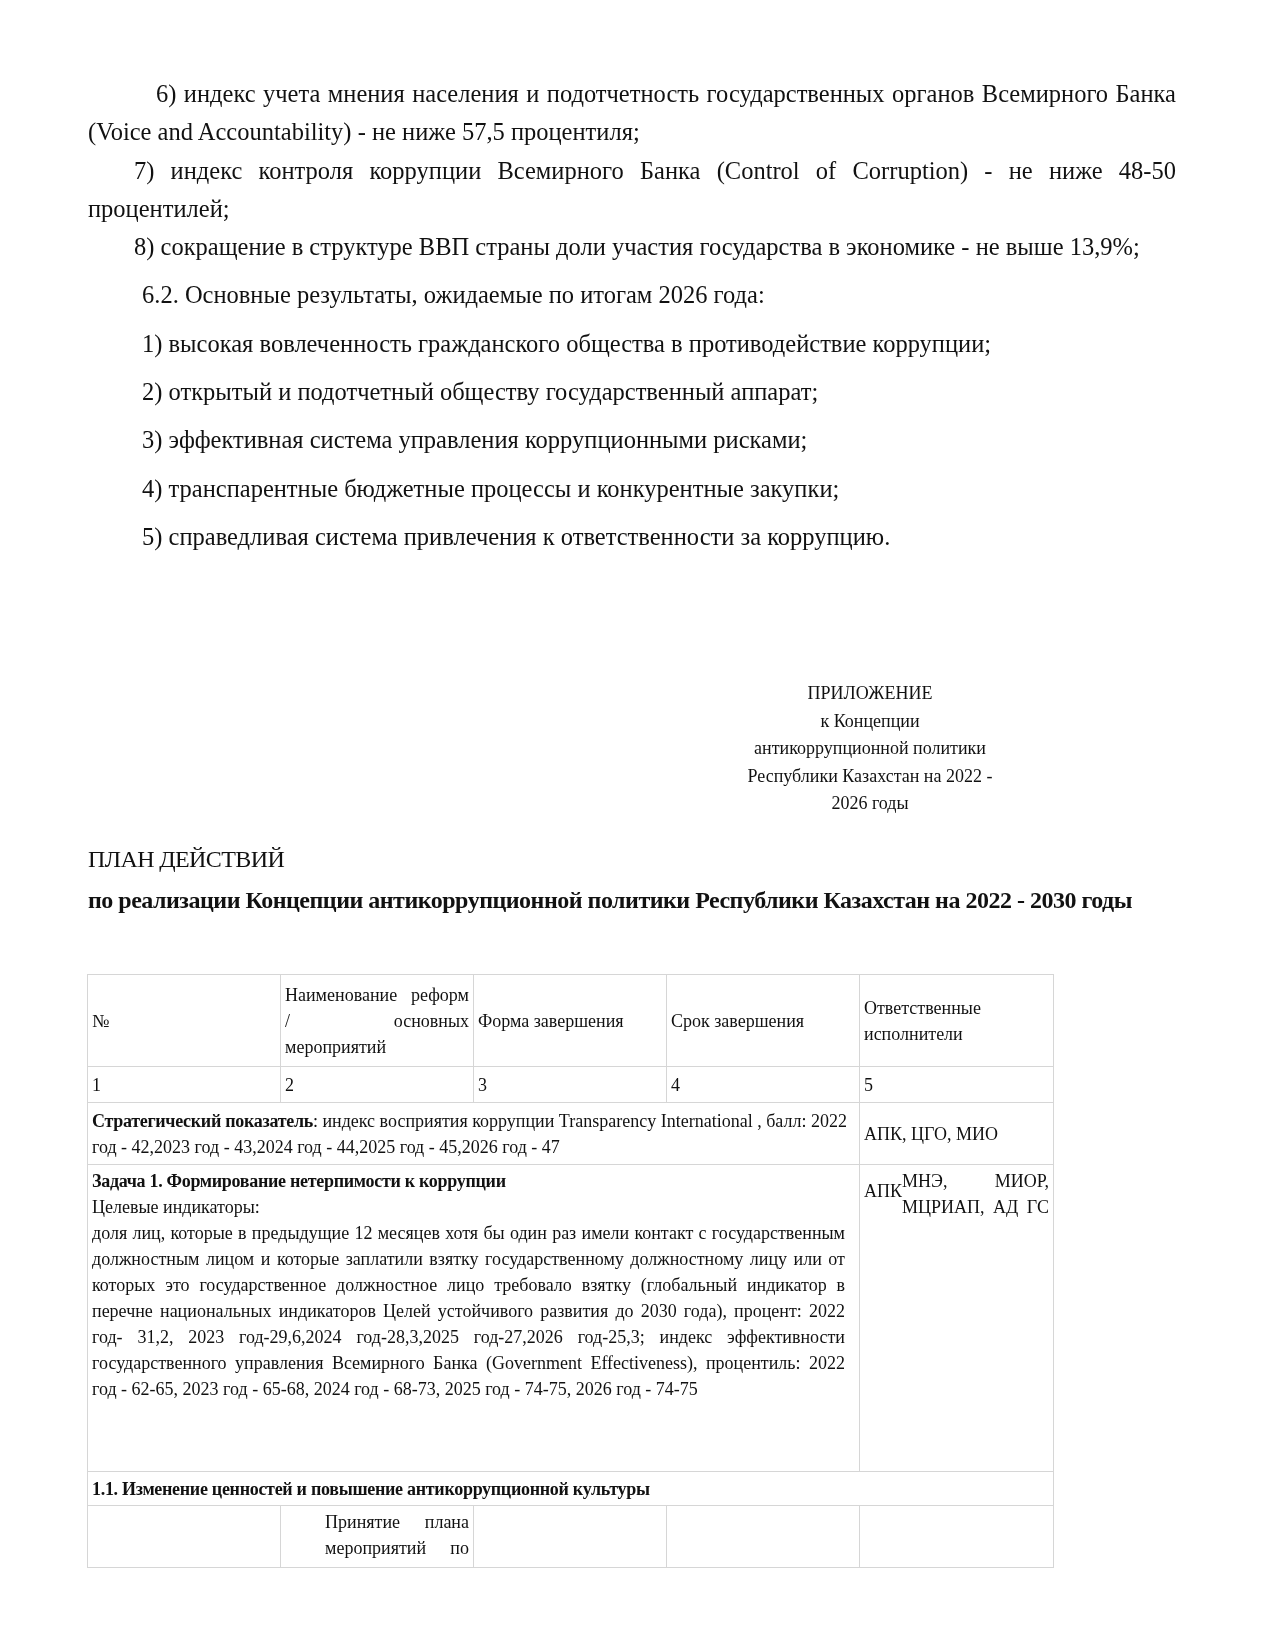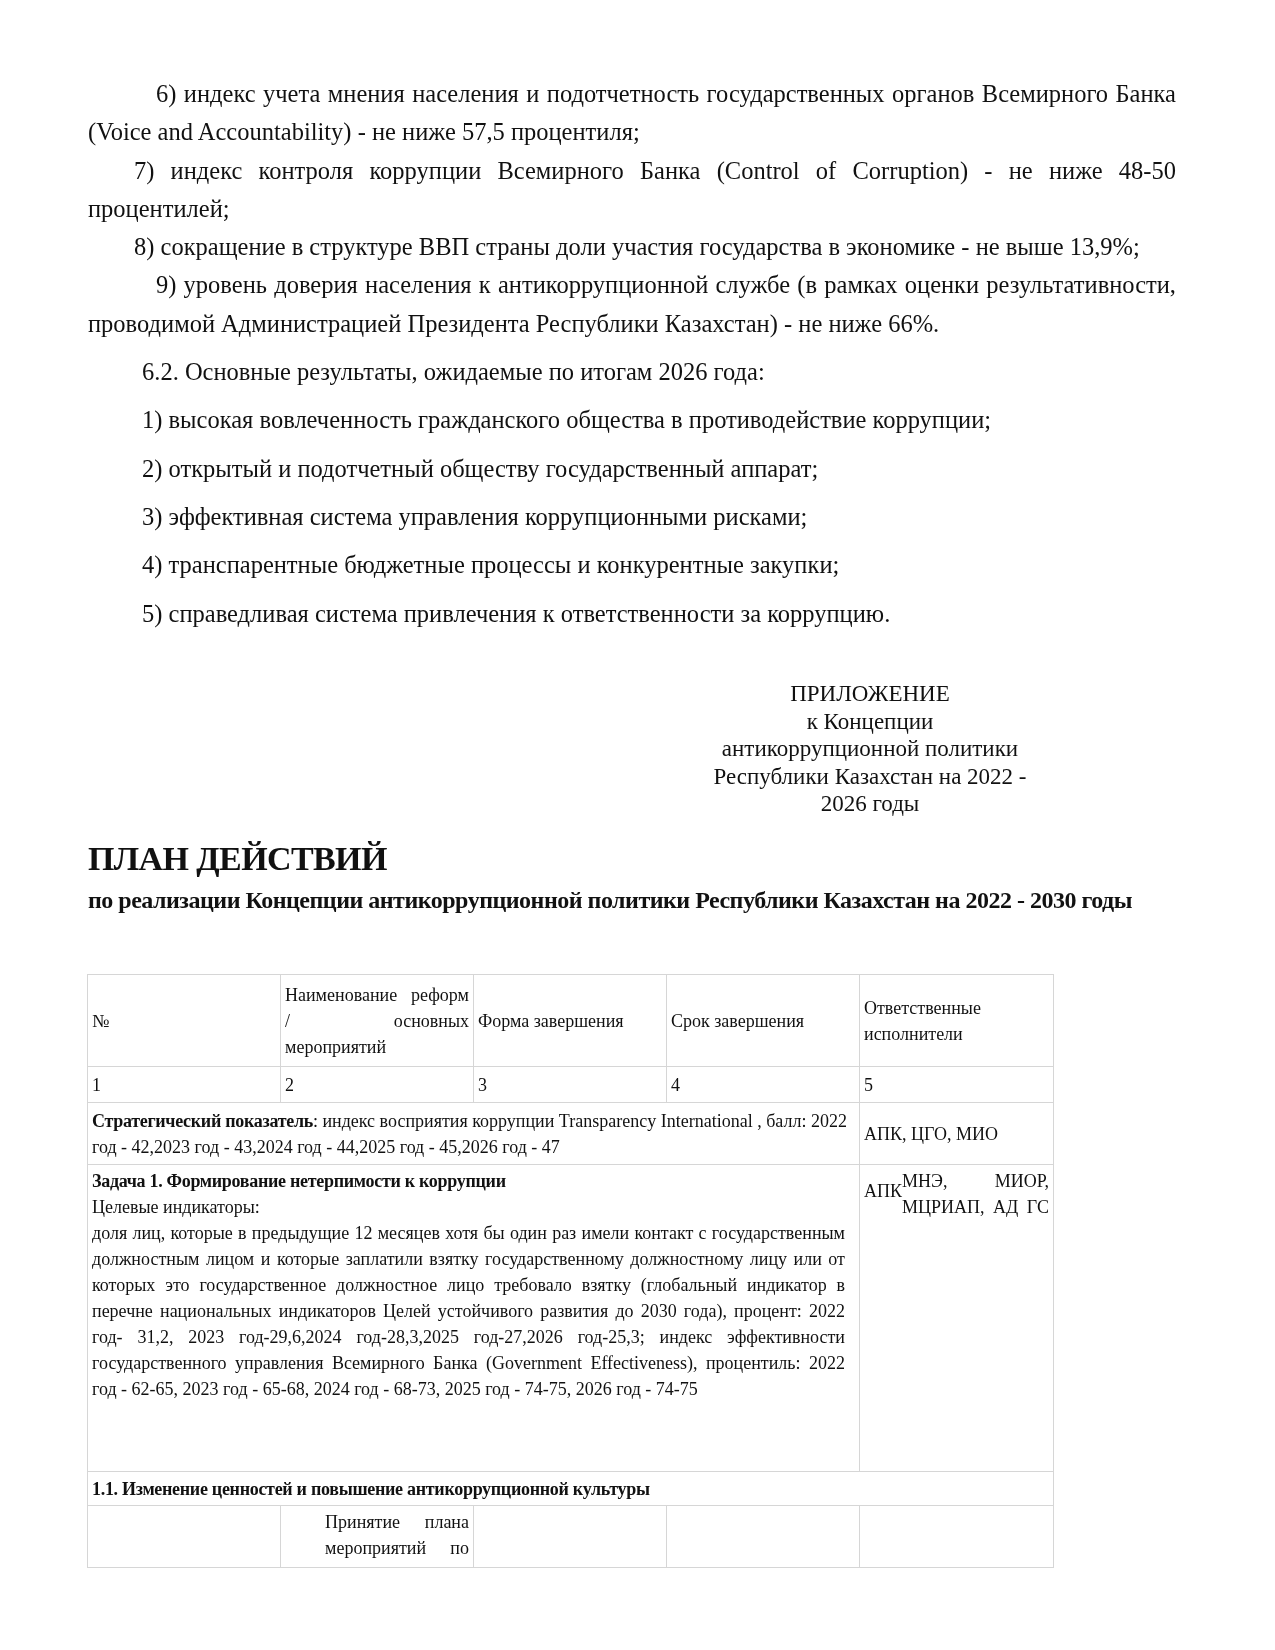--- a/index.html
+++ b/index.html
@@ -7,46 +7,45 @@
          font-family: "Liberation Serif", "DejaVu Serif", serif; color: #111; }
   .page { position: absolute; left: 0; top: 0; width: 1275px; height: 1342px; }
 
   .body-text { position: absolute; left: 88px; width: 1088px; font-size: 24.5px; line-height: 38.3px; }
   .para { margin: 0; text-align: justify; text-align-last: auto; }
   .para.ind { text-indent: 68px; }
   .para.ind2 { text-indent: 46px; }
   .list-item { margin: 10px; padding-left: 44px; }
 
   .appendix { position: absolute; left: 700px; width: 340px; top: 680px; text-align: center;
-              font-size: 23px; line-height: 27.5px; }
+              font-size: 18px; line-height: 27.5px; }
   .appendix div { margin: 0; }
 
   .plan-title { position: absolute; left: 88px; top: 842px; width: 1100px;
-                font-weight: bold; font-size: 34px; line-height: 34px; letter-spacing: -0.6px; }
+                font-weight: normal; font-size: 24px; line-height: 34px; letter-spacing: -0.6px; }
   .plan-sub { position: absolute; left: 88px; top: 882px; width: 1090px;
               font-weight: bold; font-size: 24px; line-height: 36px; letter-spacing: -0.5px; }
 
   table.plan { position: absolute; left: 87px; top: 974px; width: 966px; border-collapse: collapse;
                font-size: 18px; line-height: 26px; table-layout: fixed; }
   table.plan td { border: 1.5px solid #d6d6d6; padding: 3px 4px; vertical-align: middle; }
   table.plan td.top { vertical-align: top; margin-top: 26px; }
   .b { font-weight: bold; letter-spacing: -0.3px; }
   .just { text-align: justify; }
   .resp-split { display: flex; flex-direction: row; justify-content: space-between; height: 100%; }
 </style>
 </head>
 <body>
 
 <div class="page">
 
   <div class="body-text" style="top:75px;">
     <p class="para ind">6) индекс учета мнения населения и подотчетность государственных органов Всемирного Банка (Voice and Accountability) - не ниже 57,5 процентиля;</p>
     <p class="para ind2">7) индекс контроля коррупции Всемирного Банка (Control of Corruption) - не ниже 48-50 процентилей;</p>
     <p class="para ind2">8) сокращение в структуре ВВП страны доли участия государства в экономике - не выше 13,9%;</p>
-    <p class="para ind">9) уровень доверия населения к антикоррупционной службе (в рамках оценки результативности, проводимой Администрацией Президента Республики Казахстан) - не ниже 66%.</p>
     <p class="list-item">6.2. Основные результаты, ожидаемые по итогам 2026 года:</p>
     <p class="list-item">1) высокая вовлеченность гражданского общества в противодействие коррупции;</p>
     <p class="list-item">2) открытый и подотчетный обществу государственный аппарат;</p>
     <p class="list-item">3) эффективная система управления коррупционными рисками;</p>
     <p class="list-item">4) транспарентные бюджетные процессы и конкурентные закупки;</p>
     <p class="list-item">5) справедливая система привлечения к ответственности за коррупцию.</p>
   </div>
 
   <div class="appendix">
     <div>ПРИЛОЖЕНИЕ</div>

